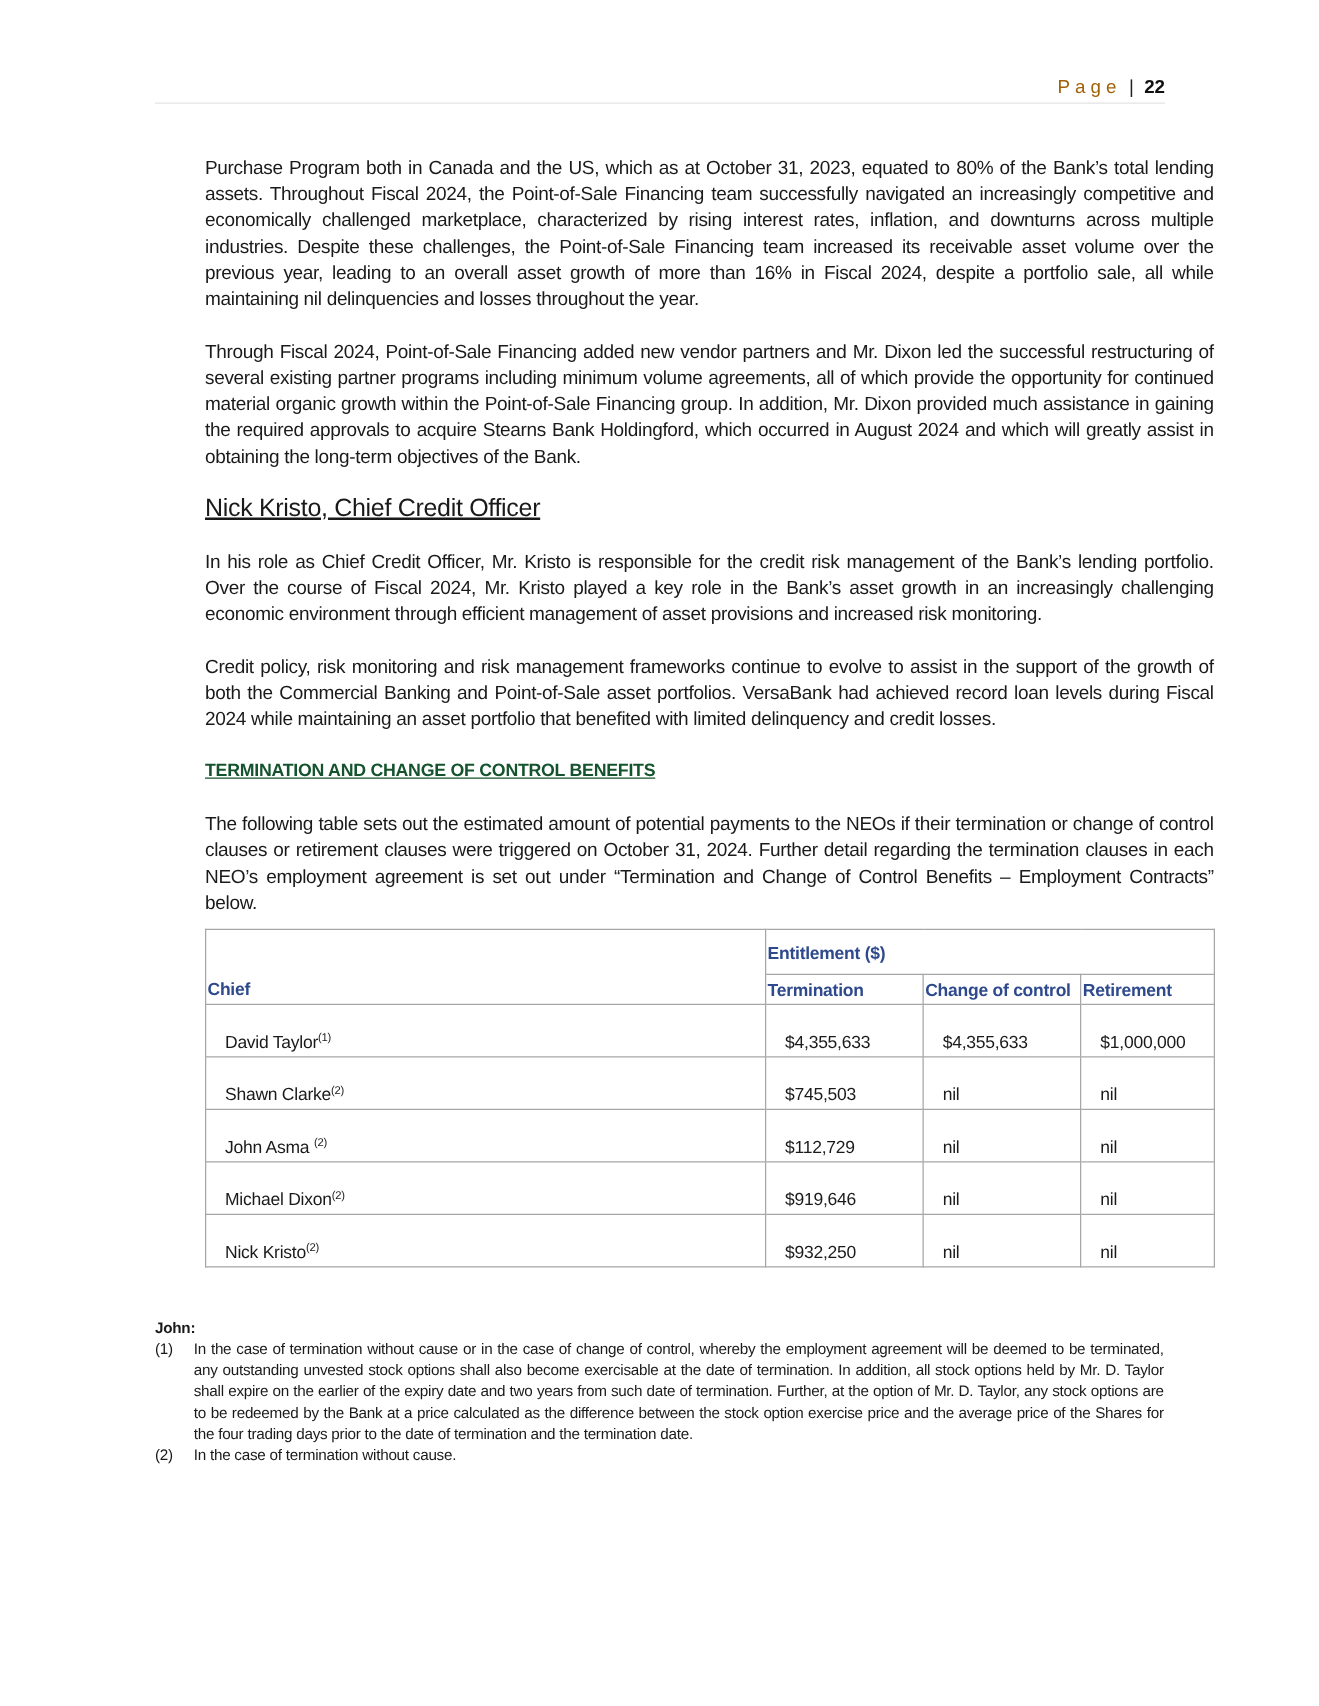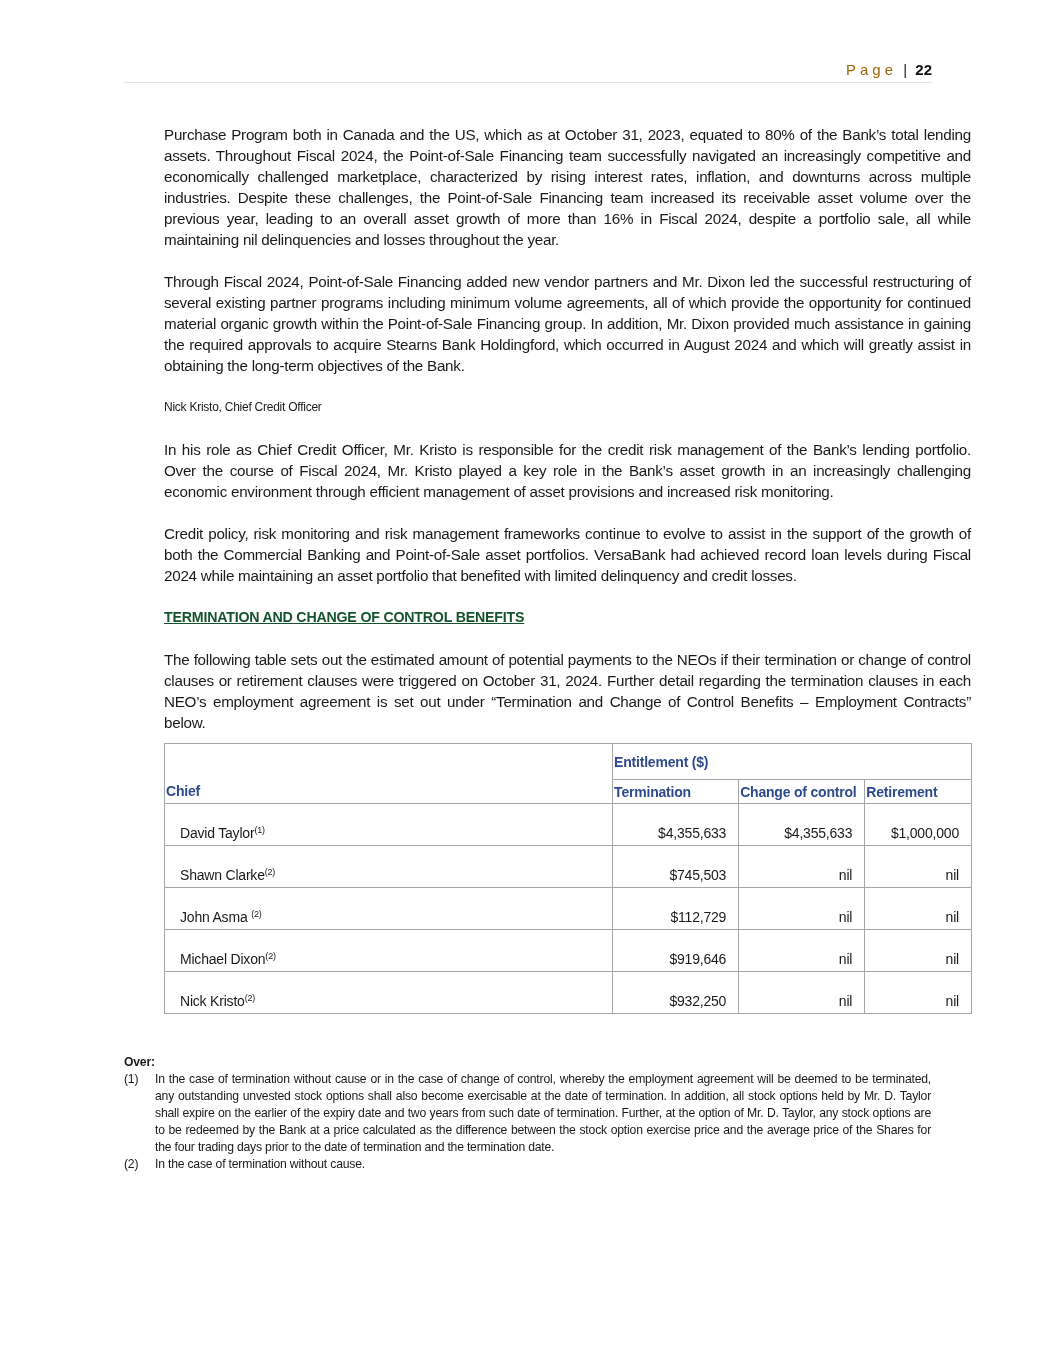--- a/index.html
+++ b/index.html
@@ -14,40 +14,40 @@
   }
   .page-label { color: #a16207; letter-spacing: 4px; }
   .page-sep { color: #222; margin: 0 4px 0 2px; }
   .page-num { color: #111; font-weight: bold; }
 
   .content { position: absolute; left: 124px; top: 124px; width: 807px; margin-left: 40px; }
   .para {
     font-size: 15.2px; line-height: 21px; text-align: justify; margin: 0 0 21px 0;
     letter-spacing: -0.25px;
   }
-  .sub-heading { font-size: 12px; line-height: 21px; margin: 0 0 21px 0; letter-spacing: -0.25px; }
+  .sub-heading { font-size: 20px; line-height: 21px; text-decoration: underline; margin: 0 0 21px 0; letter-spacing: -0.25px; }
   .section-heading {
     font-size: 14.2px; line-height: 21px; font-weight: bold; color: #14532d; margin: 0 0 21px 0;
     letter-spacing: -0.2px;
     text-decoration: underline;
   }
 
   table.ent {
     border-collapse: collapse; width: 808px; margin-top: 10px;
     font-size: 14px; letter-spacing: -0.2px;
   }
   table.ent th, table.ent td { border: 1px solid #a6a6a6; }
   table.ent th {
     color: #2e4a8c; font-weight: bold; text-align: left; font-size: 14px;
   }
   .th-group { height: 36px; }
   .th-col { height: 24px; }
   table.ent td { height: 25px; padding: 16px 12px 0 15px; }
-  td.num { text-align: right; padding-right: 12px; }
-  td.ctr { text-align: right; }
+  td.num { text-align: left; padding-right: 12px; }
+  td.ctr { text-align: left; }
   sup.fn { font-size: 9px; vertical-align: 5px; line-height: 0; }
 
   .notes { position: absolute; left: 124px; top: 1054px; width: 807px; font-size: 12.2px; line-height: 17px; letter-spacing: -0.2px; }
   .notes-title { font-weight: bold; }
   .note { display: flex; }
   .note-num { width: 31px; flex: 0 0 31px; }
   .note-text { flex: 1; text-align: justify; }
 </style>
 </head>
 <body>
@@ -108,21 +108,21 @@
         <td><span>Nick Kristo</span><sup class="fn">(2)</sup></td>
         <td class="num">$932,250</td>
         <td class="ctr">nil</td>
         <td class="ctr">nil</td>
       </tr>
     </tbody>
   </table>
 </div>
 
 <div class="notes">
-  <div class="notes-title">Over:</div>
+  <div class="notes-title">John:</div>
   <div class="note">
     <span class="note-num">(1)</span>
     <span class="note-text">In the case of termination without cause or in the case of change of control, whereby the employment agreement will be deemed to be terminated, any outstanding unvested stock options shall also become exercisable at the date of termination. In addition, all stock options held by Mr. D. Taylor shall expire on the earlier of the expiry date and two years from such date of termination. Further, at the option of Mr. D. Taylor, any stock options are to be redeemed by the Bank at a price calculated as the difference between the stock option exercise price and the average price of the Shares for the four trading days prior to the date of termination and the termination date.</span>
   </div>
   <div class="note">
     <span class="note-num">(2)</span>
     <span class="note-text">In the case of termination without cause.</span>
   </div>
 </div>
 

